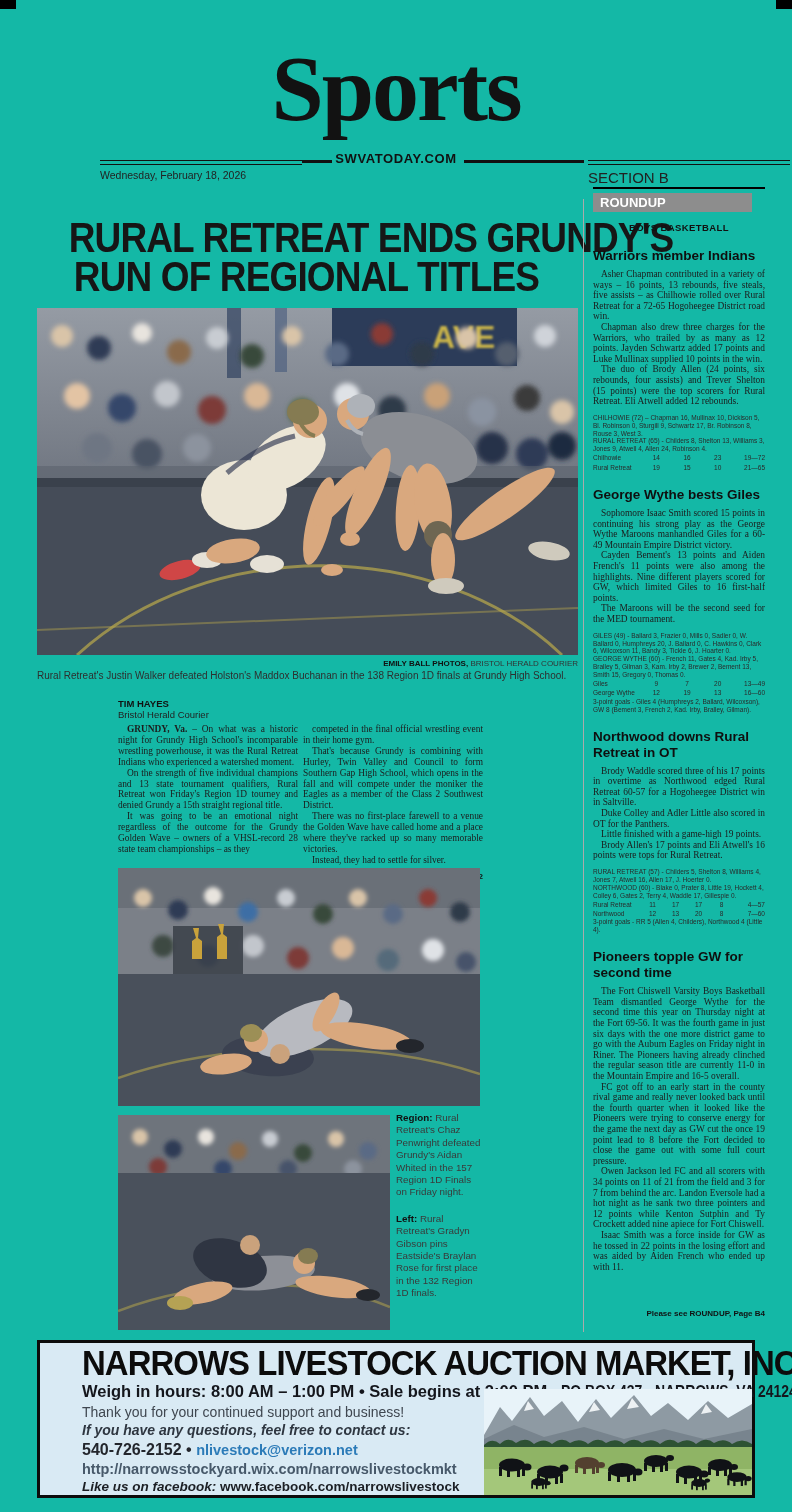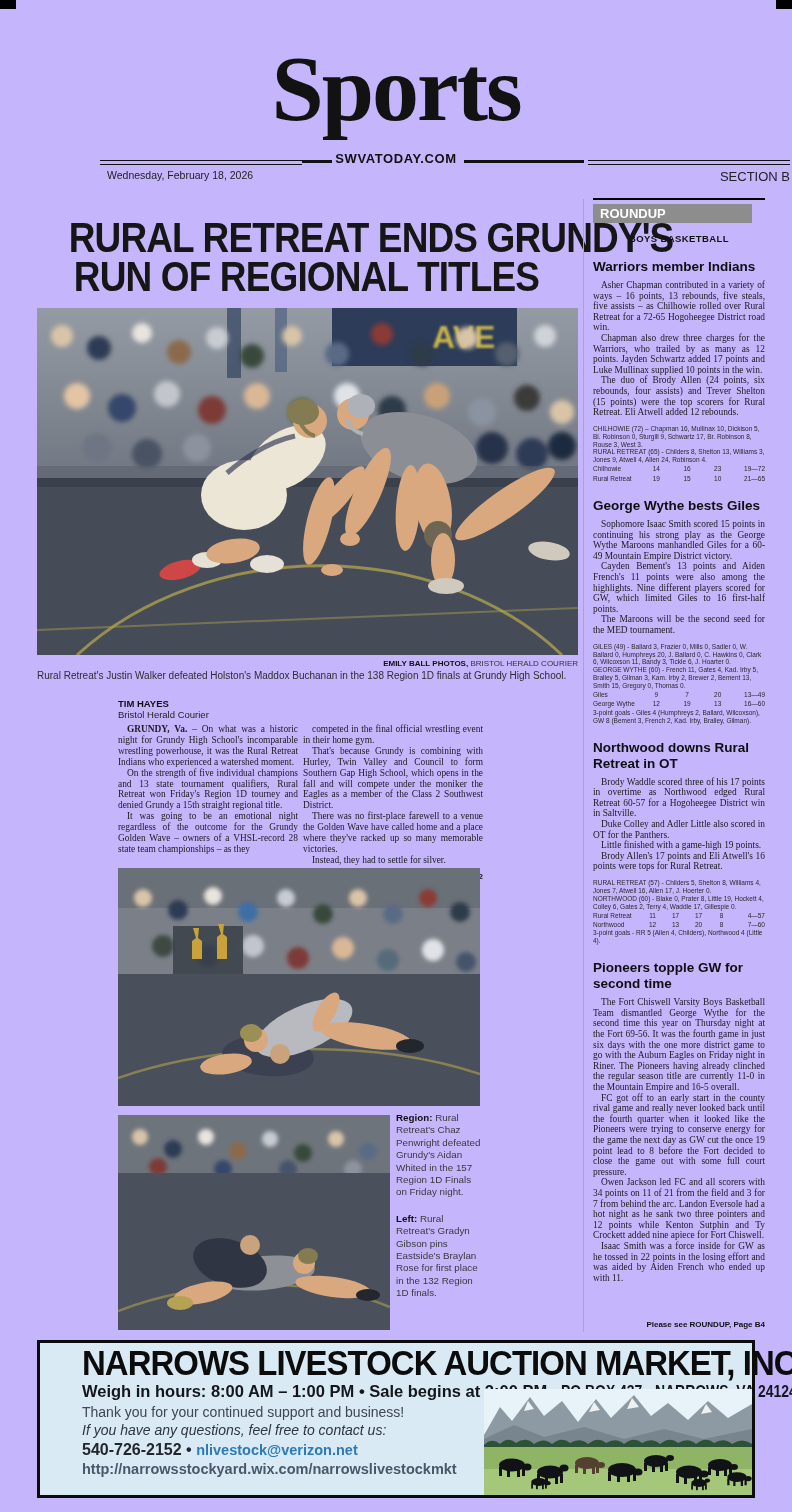--- a/index.html
+++ b/index.html
@@ -1,29 +1,29 @@
 <!DOCTYPE html>
 <html><head>
 <meta charset="utf-8">
 <style>
   html,body{margin:0;padding:0;background:#dedede;}
-  .page{position:relative;width:792px;height:1512px;margin:0 auto;background:#c4b5fd;
+  .page{position:relative;width:792px;height:1512px;margin:0 auto;background:#14b8a6;
         font-family:"Liberation Sans",sans-serif;color:#1a1a1a;overflow:hidden;}
   
   .reg-mark{position:absolute;top:0;width:16px;height:9px;background:#000;}
   .masthead-title{position:absolute;left:0;right:0;top:38px;text-align:center;
      font-family:"Liberation Serif",serif;font-weight:bold;font-size:94px;line-height:100px;
      letter-spacing:-2px;color:#121212;}
   .site-line{position:absolute;left:0;right:0;top:151px;text-align:center;
      font-weight:bold;font-size:13px;letter-spacing:.6px;color:#111;}
   .rule-dbl{position:absolute;height:3px;border-top:1px solid #111;border-bottom:1px solid #111;}
   .rule-thick{position:absolute;border-top:3px solid #111;}
-  .date-line{position:absolute;left:107px;top:169px;font-size:10.5px;color:#222;text-align:center;}
-  .section-line{position:absolute;left:588px;top:169px;width:202px;text-align:right;
-     font-size:13px;color:#222;}
+  .date-line{position:absolute;left:100px;top:169px;font-size:10.5px;color:#222;text-align:center;}
+  .section-line{position:absolute;left:588px;top:169px;width:202px;text-align:left;
+     font-size:15px;color:#222;}
   
   .headline{position:absolute;left:30px;top:218px;width:553px;text-align:center;
      font-weight:bold;color:#161616;}
   .hl{display:block;font-size:43px;line-height:39px;letter-spacing:-1px;
       transform:scaleX(.86);transform-origin:center;white-space:nowrap;}
   .photo-main{position:absolute;left:37px;top:308px;width:541px;height:347px;overflow:hidden;background:#6f7681;}
   .photo2{position:absolute;left:118px;top:868px;width:362px;height:238px;overflow:hidden;background:#767b84;}
   .photo3{position:absolute;left:118px;top:1115px;width:272px;height:215px;overflow:hidden;background:#6e747c;}
   .credit{position:absolute;left:37px;top:659px;width:541px;text-align:right;font-size:8px;color:#333;}
   .credit b{color:#111;}
@@ -34,21 +34,21 @@
   .colA{position:absolute;left:118px;top:724px;width:180px;}
   .colB{position:absolute;left:303px;top:724px;width:180px;}
   .bp{font-family:"Liberation Serif",serif;font-size:9.4px;line-height:10.9px;text-align:justify;
       text-indent:9px;margin:0;color:#1c1c1c;}
   .seeline{font-size:8px;font-weight:bold;color:#111;text-align:right;margin-top:6px;}
   .photo-caps{position:absolute;left:396px;top:1112px;width:88px;}
   .photocap{font-size:9.8px;line-height:12.4px;color:#3a3a3a;margin:0 0 14px 0;}
   .photocap b{color:#111;}
   
   .divider-v{position:absolute;left:583px;top:199px;width:1px;height:1133px;background:#aaa;}
-  .roundup{position:absolute;left:593px;top:198px;width:172px;height:1133px;border-top:2px solid #000;
+  .roundup{position:absolute;left:593px;top:187px;width:172px;height:1133px;border-top:2px solid #000;
            overflow:hidden;}
   .roundup-bar{margin-top:4px;width:159px;background:#8d8d8d;color:#fff;font-weight:bold;
            font-size:13px;line-height:19px;padding-left:7px;box-sizing:border-box;}
   .cat{font-weight:bold;font-size:9.5px;letter-spacing:.4px;text-align:center;margin-top:10px;color:#111;}
   .rh{font-weight:bold;font-size:13.5px;line-height:16px;margin:15px 0 5px;color:#0f0f0f;}
   .rp{font-family:"Liberation Serif",serif;font-size:9.4px;line-height:10.6px;text-align:justify;
       text-indent:8px;margin:0;color:#1c1c1c;}
   .statblock{margin:7px 0 2px;}
   .stat{font-size:6.5px;line-height:7.9px;color:#2a2a2a;margin:0;}
   .score-row{display:flex;font-size:6.5px;line-height:8.4px;color:#2a2a2a;margin-top:1px;}
@@ -59,21 +59,21 @@
   
   .ad{position:absolute;left:37px;top:1340px;width:718px;height:158px;background:#d9eaf4;
       border:3px solid #0c0c0c;box-sizing:border-box;padding-left:32px;}
   .ad-title{margin:1px 0 0 10px;font-weight:bold;font-size:35px;line-height:37px;letter-spacing:-1px;
       color:#0c0c0c;transform:scaleX(.94);transform-origin:left;white-space:nowrap;}
   .ad-row2{display:flex;align-items:baseline;margin:0 0 0 10px;white-space:nowrap;}
   .ad-hours{font-weight:bold;font-size:16.5px;line-height:20px;color:#14161c;}
   .ad-addr{font-weight:bold;font-size:17px;color:#14161c;display:inline-block;
       transform:scaleX(.82);transform-origin:left;margin-left:14px;}
   .ad-thanks{margin:2px 8px 0 10px;font-size:14px;color:#3f4750;}
-  .ad-prompt{margin:2px 0 0 10px;font-size:14px;font-weight:normal;font-style:italic;color:#2e3640;}
+  .ad-prompt{margin:2px 0 0 10px;font-size:14px;font-weight:bold;font-style:italic;color:#2e3640;}
   .ad-phone-row{margin:3px 0 0 10px;font-size:16px;font-weight:bold;color:#23262c;}
   .ad-email{color:#2c7bb8;font-size:14.5px;}
   .ad-web{margin:2px 0 0 10px;font-size:14.5px;font-weight:bold;color:#47596a;}
   .ad-fb{margin:2px 0 0 10px;font-size:13.5px;font-weight:bold;color:#1c1f24;}
   .ad-fb i{font-style:italic;}
   .ad-cattle{position:absolute;right:0;bottom:0;width:268px;height:106px;}
 </style>
 </head>
 <body>
 
@@ -393,20 +393,21 @@
     <div class="ad-row2">
       <span class="ad-hours">Weigh in hours: 8:00 AM – 1:00 PM • Sale begins at 2:00 PM</span>
       <span class="ad-addr">PO BOX 437 • NARROWS, VA 24124</span>
     </div>
     <div class="ad-thanks">Thank you for your continued support and business!</div>
     <div class="ad-prompt">If you have any questions, feel free to contact us:</div>
     <div class="ad-phone-row">
       <span>540-726-2152</span><span> • </span><span class="ad-email">nlivestock@verizon.net</span>
     </div>
     <div class="ad-web">http://narrowsstockyard.wix.com/narrowslivestockmkt</div>
+    <div class="ad-fb"><i>Like us on facebook: </i><span>www.facebook.com/narrowslivestock</span></div>
 
     <div class="ad-cattle">
       <svg width="268" height="106" viewBox="0 0 268 106">
         <rect width="268" height="58" fill="#e8f3f9"></rect>
         <path d="M0,46 L16,18 L28,32 L46,8 L60,27 L78,12 L94,33 L112,10 L127,29 L150,6 L167,27 L184,14 L204,31 L224,12 L244,29 L268,15 L268,58 L0,58 Z" fill="#8e9aa3"></path>
         <path d="M44,12 l6,8 l-10,2 Z M110,13 l6,8 l-11,2 Z M148,9 l7,9 l-12,2 Z M222,15 l6,8 l-11,2 Z" fill="#f2f6f8" opacity=".95"></path>
         <path d="M0,50 L30,36 L60,48 L100,38 L140,50 L180,40 L220,50 L268,40 L268,58 L0,58 Z" fill="#6f7b85" opacity=".7"></path>
         <path d="M0,56 Q8,48 16,55 Q24,47 32,54 Q42,47 50,55 Q60,48 68,55 Q78,47 86,54 Q96,48 104,55 Q114,47 122,54 Q132,48 140,55 Q150,47 158,54 Q168,48 176,55 Q186,47 194,54 Q204,48 212,55 Q222,47 230,54 Q240,48 248,55 Q258,48 268,55 L268,62 L0,62 Z" fill="#2d5233"></path>
         <rect y="58" width="268" height="48" fill="#8fb465"></rect>
         <rect y="80" width="268" height="26" fill="#a4c77a"></rect>

